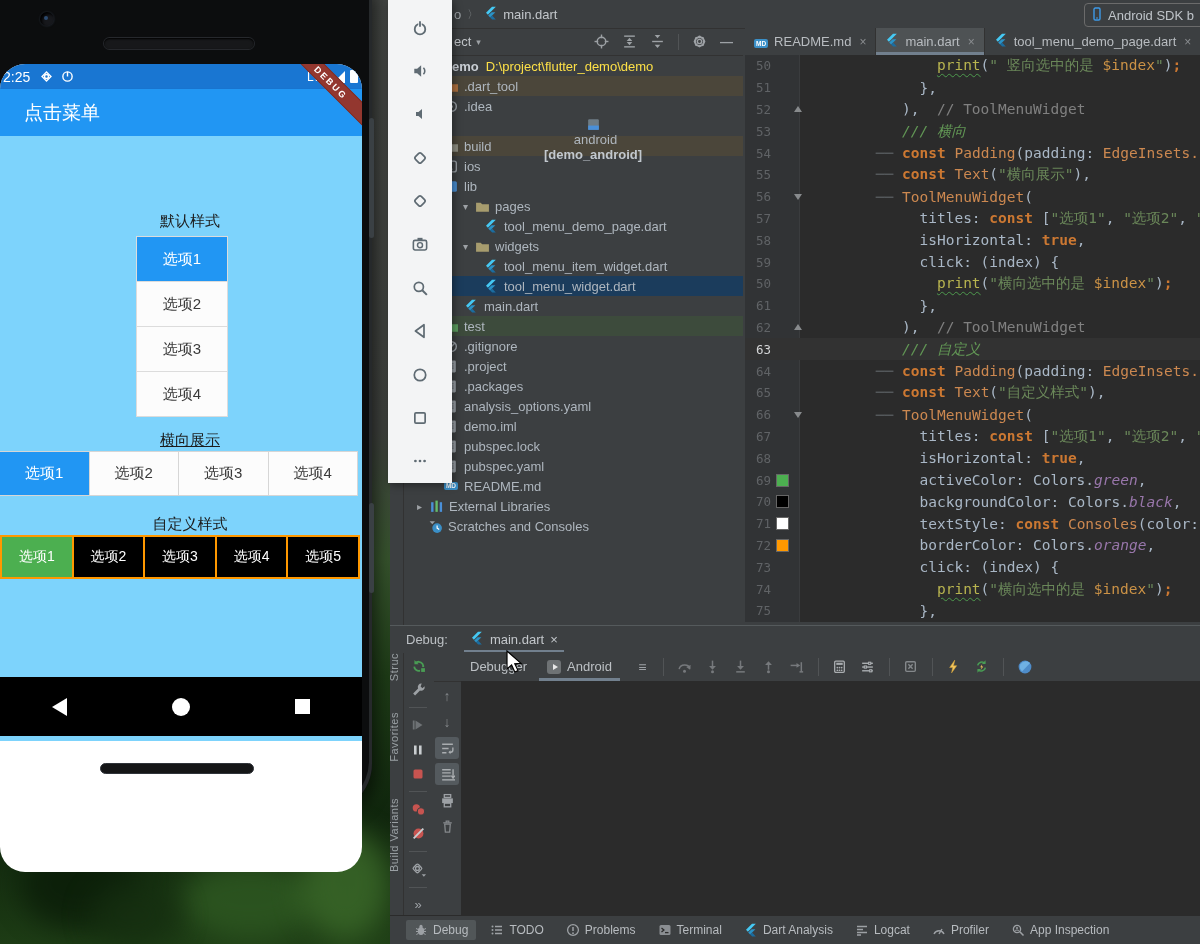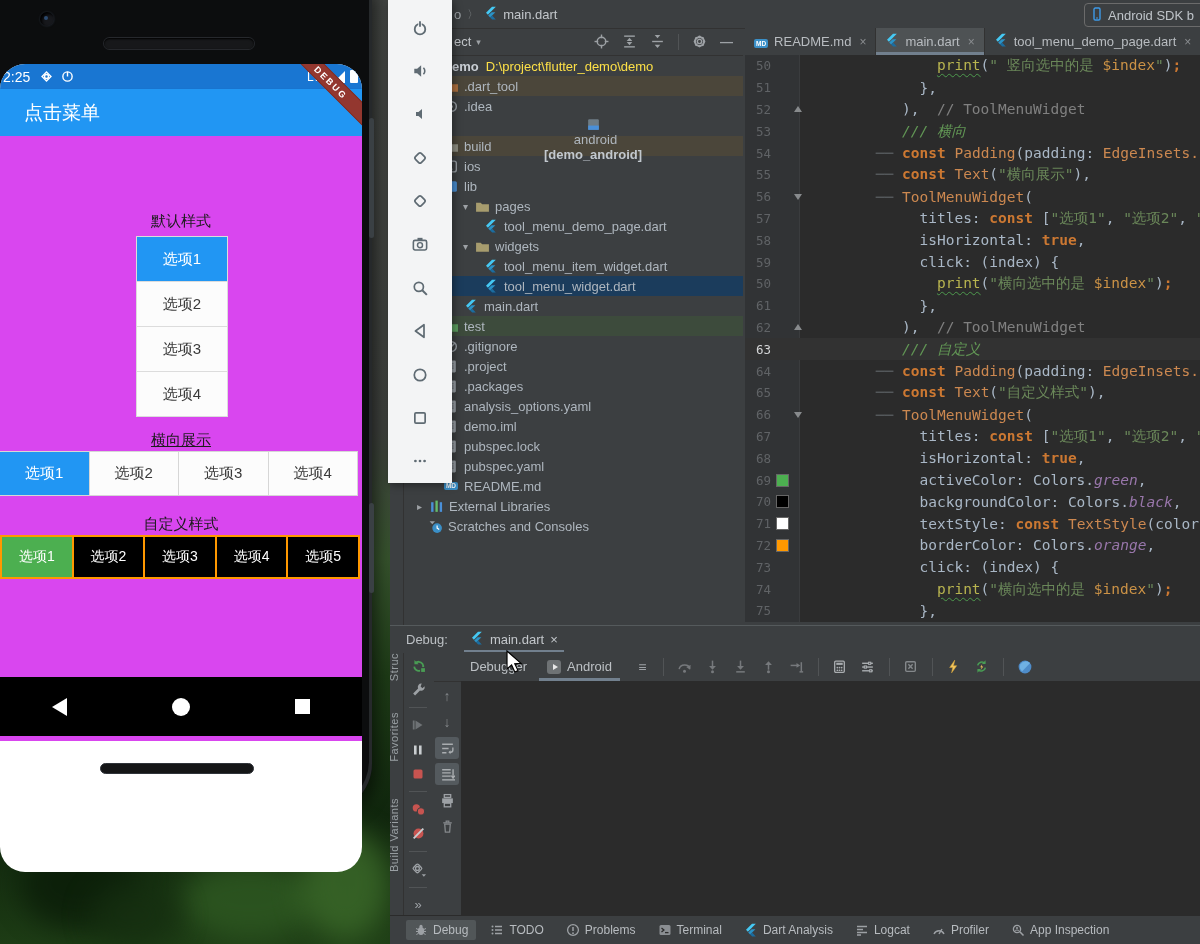--- a/index.html
+++ b/index.html
@@ -15,21 +15,21 @@
   #phone{left:-16px;top:-12px;width:388px;height:824px;background:#0c0d0e;border-radius:0 0 48px 42px;
     box-shadow:inset -3px -3px 0 #26292b, 4px 6px 16px rgba(0,0,0,.55);}
   .side-btn{position:absolute;background:#3a4044;border-radius:3px;width:5px;}
   #screen{left:0;top:64px;width:362px;height:808px;background:#fff;overflow:hidden;border-radius:25px;}
   #statusbar{left:0;top:0;width:362px;height:25px;background:#1976d2;color:#fff;display:flex;align-items:center;font-size:14px;}
   #appbar{left:0;top:25px;width:362px;height:47px;background:#2196f3;display:flex;align-items:center;box-shadow:0 2px 3px rgba(0,0,0,.25);}
   #appbar .ttl{color:#fff;font-size:19px;margin-left:24px;}
   #debug-ribbon{position:absolute;right:-34px;top:10px;width:130px;height:17px;background:#93372f;
     transform:rotate(45deg);display:flex;align-items:center;justify-content:center;
     color:#fff;font-size:9px;font-weight:bold;letter-spacing:2px;box-shadow:0 0 0 1px #7d2e27 inset;}
-  #phone-body{left:0;top:72px;width:362px;height:605px;background:#d946ef;}
+  #phone-body{left:0;top:72px;width:362px;height:605px;background:#7dd3fc;padding-left:9px;}
   .section-title{width:362px;text-align:center;font-size:15px;color:#1c1c1c;position:absolute;}
   #menu-default{position:absolute;left:136px;width:90px;border:1px solid #dcdcdc;}
   #menu-default .mi{height:44px;display:flex;align-items:center;justify-content:center;font-size:15px;color:#3a3a3a;background:#fcfcfc;border-bottom:1px solid #dcdcdc;}
   #menu-default .mi:last-child{border-bottom:none;}
   #menu-horizontal{position:absolute;left:0;width:358px;display:flex;border-top:1px solid #d6d6d6;border-bottom:1px solid #d6d6d6;}
   #menu-horizontal .mi{flex:1;height:43px;display:flex;align-items:center;justify-content:center;font-size:15px;color:#3a3a3a;background:#fcfcfc;border-right:1px solid #d6d6d6;}
   #menu-custom{position:absolute;left:0;width:358px;display:flex;}
   #menu-custom .mi{flex:1;height:40px;display:flex;align-items:center;justify-content:center;font-size:14px;color:#fff;border:2px solid #ff9800;margin-right:-2px;}
   #navbar{left:0;top:613px;width:362px;height:59px;background:#000;display:flex;align-items:center;justify-content:space-around;}
   #speaker-pill{left:100px;top:763px;width:152px;height:9px;background:#151617;border:1px solid #30343a;border-radius:6px;}
@@ -700,21 +700,21 @@
           <div class="cl">
             <span class="ln">70</span>
             <span class="sw on" style="background: rgb(0, 0, 0);"></span>
             <span class="fold"></span>
             <span class="ct"><span class="tok-p">             backgroundColor: Colors.</span><span class="tok-i">black</span><span class="tok-p">,</span></span>
           </div>
           <div class="cl">
             <span class="ln">71</span>
             <span class="sw on" style="background: rgb(255, 255, 255);"></span>
             <span class="fold"></span>
-            <span class="ct"><span class="tok-p">             textStyle: </span><span class="tok-k">const</span><span class="tok-p"> </span><span class="tok-t">TextStyle</span><span class="tok-p">(color: </span></span>
+            <span class="ct"><span class="tok-p">             textStyle: </span><span class="tok-k">const</span><span class="tok-p"> </span><span class="tok-t">Consoles</span><span class="tok-p">(color: </span></span>
           </div>
           <div class="cl">
             <span class="ln">72</span>
             <span class="sw on" style="background: rgb(255, 152, 0);"></span>
             <span class="fold"></span>
             <span class="ct"><span class="tok-p">             borderColor: Colors.</span><span class="tok-i">orange</span><span class="tok-p">,</span></span>
           </div>
           <div class="cl">
             <span class="ln">73</span>
             <span class="sw"></span>

